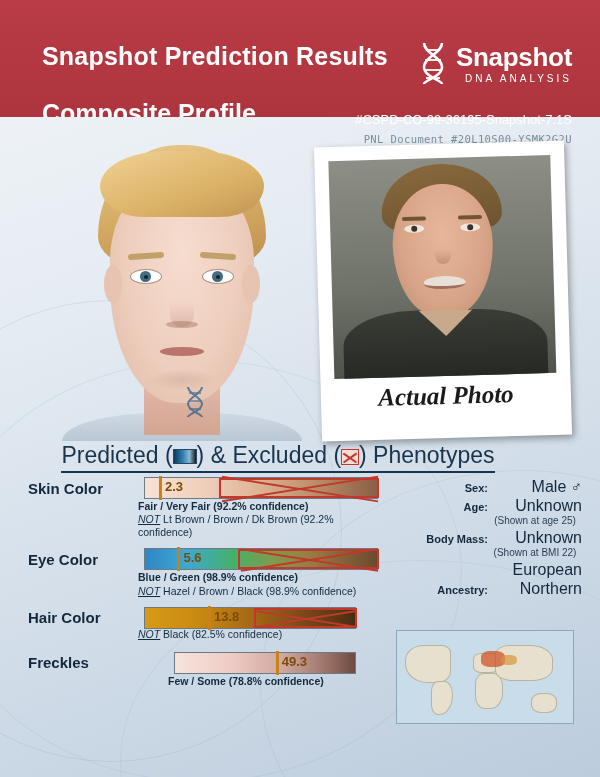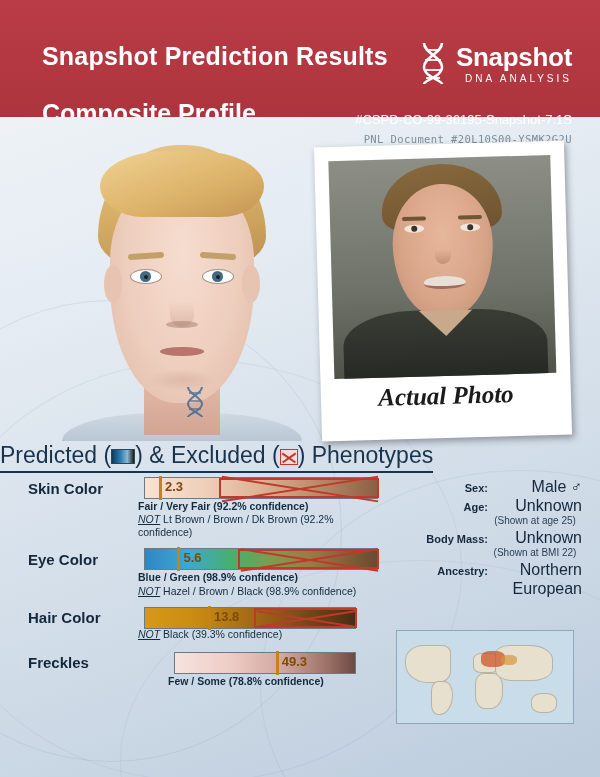--- a/index.html
+++ b/index.html
@@ -371,21 +371,21 @@
     font-size: 25px;
     color: #1b1b1b;
   }
 
   
   .section-title {
     position: absolute;
     left: 0;
     top: 442px;
     width: 556px;
-    text-align: left;
+    text-align: center;
     font-size: 23px;
     color: #18334d;
     font-family: "Liberation Sans", sans-serif;
   }
   .section-title .under {
     border-bottom: 2px solid #18334d;
     padding-bottom: 2px;
     display: inline-block;
   }
   .mini-grad {
@@ -725,21 +725,21 @@
           <div class="bar-grad" id="grad2" style="background: linear-gradient(90deg, rgb(215, 154, 23) 0%, rgb(201, 138, 18) 25%, rgb(165, 106, 22) 50%, rgb(122, 74, 24) 75%, rgb(74, 45, 18) 100%);"></div>
           <div class="bar-ex" id="ex2" style="left: 52%; width: 48%;">
             <div class="bar-ex-top"></div>
               <div class="bar-ex-bot"></div>
               <div class="bar-ex-right"></div>
           </div>
           <div class="marker" id="mk2" style="left: 30%;"></div>
           <div class="marker-val" id="mv2" style="left: calc(30% + 6px);">13.8</div>
         </div>
       </div>
-      <div class="trait-not" style="margin-left:110px"><span class="nt">NOT</span><span> Black (39.3% confidence)</span></div>
+      <div class="trait-not" style="margin-left:110px"><span class="nt">NOT</span><span> Black (82.5% confidence)</span></div>
     </div>
 
     <div class="trait" style="margin-top:12px">
       <div class="trait-row">
         <div class="trait-label" style="width:140px">Freckles</div>
         <div class="bar-wrap" id="bar3" style="width:180px">
           <div class="bar-grad" id="grad3" style="background: linear-gradient(90deg, rgb(247, 227, 222) 0%, rgb(239, 205, 198) 30%, rgb(207, 167, 158) 60%, rgb(155, 113, 103) 85%, rgb(108, 74, 66) 100%);"></div>
           <div class="marker" id="mk3" style="left: 56%;"></div>
           <div class="marker-val" id="mv3" style="left: calc(56% + 6px);">49.3</div>
         </div>
@@ -761,26 +761,26 @@
     </div>
     <div class="info-note"><span class="info-note-inner">(Shown at age 25)</span></div>
 
     <div class="info-row">
       <div class="info-key">Body Mass:</div>
       <div class="info-val">Unknown</div>
     </div>
     <div class="info-note"><span class="info-note-inner">(Shown at BMI 22)</span></div>
 
     <div class="info-row">
+      <div class="info-key"></div>
+      <div class="info-val">European</div>
+    </div>
+    <div class="info-row">
       <div class="info-key">Ancestry:</div>
       <div class="info-val">Northern</div>
-    </div>
-    <div class="info-row">
-      <div class="info-key"></div>
-      <div class="info-val">European</div>
     </div>
   </div>
 
   <div class="map-box">
     <div class="land m-namerica"></div>
     <div class="land m-samerica"></div>
     <div class="land m-europe"></div>
     <div class="land m-africa"></div>
     <div class="land m-asia"></div>
     <div class="land m-aus"></div>

